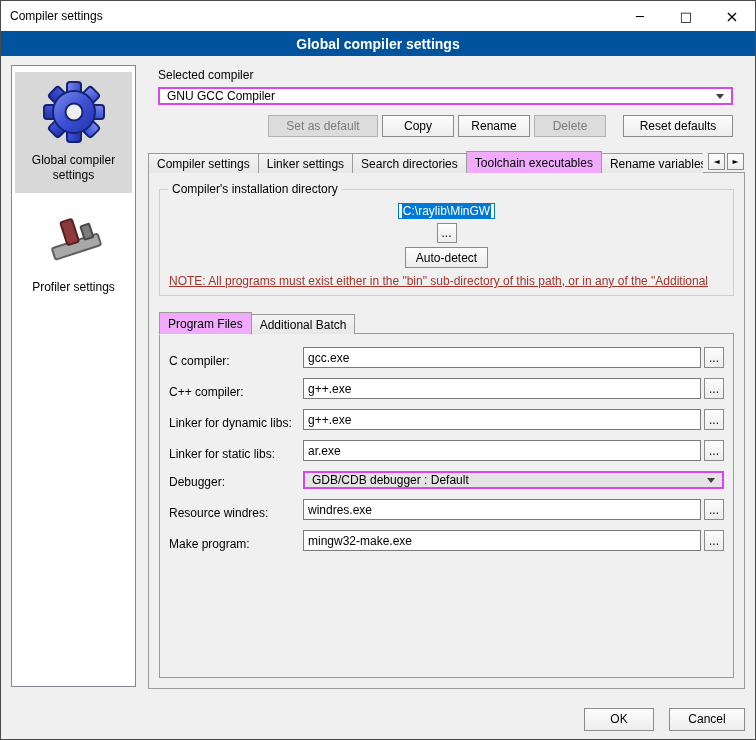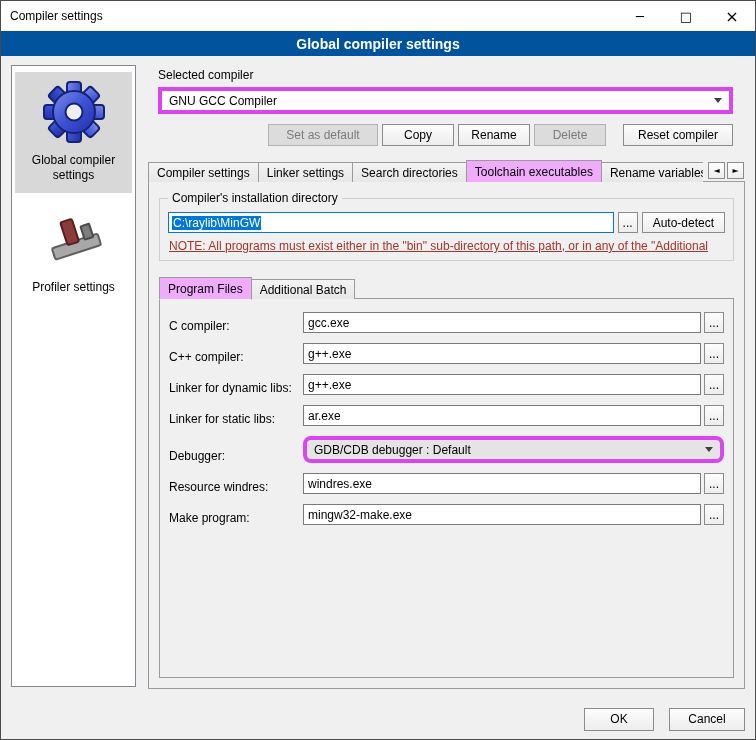--- a/index.html
+++ b/index.html
@@ -50,21 +50,21 @@
   }
   .side-item.selected { background: #d8d8d8; }
   .side-icon { width: 64px; height: 64px; margin-bottom: 9px; }
   .side-label { line-height: 1.25; }
   
   .main { flex: 1; display: flex; flex-direction: column; min-width: 0; }
   .top-section { padding: 0 12px 0 10px; }
   .section-label { margin: 3px 0 5px; }
   
   .combobox {
-    height: 27px; border: 4px solid #d946ef; background: #fff;
+    height: 18px; border: 2px solid #d946ef; background: #fff;
     display: flex; align-items: center; padding: 0 7px; cursor: default;
   }
   .combobox.gray { background: #e4e4e4; }
   .combo-text { flex: 1; overflow: hidden; white-space: nowrap; }
   .combo-arrow {
     width: 0; height: 0; margin-left: 6px;
     border-left: 4px solid transparent; border-right: 4px solid transparent;
     border-top: 5px solid #404040;
   }
   
@@ -102,21 +102,21 @@
   }
   
   .tabpanel {
     border: 1px solid #9b9b9b; background: #f0f0f0;
     flex: 1; margin-top: -1px; padding: 14px 10px 10px 10px;
     display: flex; flex-direction: column; min-height: 0;
   }
   
   .groupbox { border: 1px solid #cfcfcf; position: relative; padding: 13px 8px 5px 8px; margin-top: 2px; }
   .groupbox-legend { position: absolute; top: -8px; left: 8px; background: #f0f0f0; padding: 0 4px; }
-  .dir-row { display: flex; align-items: center; gap: 4px; }
+  .dir-row { display: flex; align-items: center; gap: 4px; flex-direction: column; }
   .install-input {
     flex: 1; height: 21px; background: #fff;
     border: 1px solid var(--selection, #0078D7);
     display: flex; align-items: center; padding: 0 3px;
     overflow: hidden; white-space: nowrap; cursor: text;
   }
   .selected-text { background: var(--selection, #0078D7); color: #fff; padding: 0 1px; }
   .browse-btn { width: 20px; padding: 0; height: 21px; flex: 0 0 20px; }
   .autodetect-btn { min-width: 80px; height: 21px; }
   .note {
@@ -128,21 +128,21 @@
   .subtab-strip { display: flex; align-items: flex-end; margin-top: 16px; position: relative; z-index: 2; }
   .subpanel { border: 1px solid #9b9b9b; flex: 1; margin-top: -1px; padding: 13px 9px; }
   
   .form-row { display: flex; align-items: flex-end; margin-bottom: 10px; }
   .form-label { flex: 0 0 134px; width: 134px; }
   .form-input {
     flex: 1; height: 21px; border: 1px solid #7a7a7a; background: #fff;
     padding: 0 4px; font-family: inherit; font-size: 12px; min-width: 0;
   }
   .form-row .browse-btn { margin-left: 3px; }
-  .form-row .combobox { flex: 1; border-radius: 8px; }
+  .form-row .combobox { flex: 1; }
   
   .footer { flex: 0 0 40px; display: flex; align-items: center; justify-content: flex-end; gap: 15px; padding: 0 10px; }
   .footer .btn { min-width: 70px; height: 23px; }
   .footer .btn-cancel { min-width: 76px; }
   .hidden-defs { position: absolute; width: 0; height: 0; overflow: hidden; }
 </style>
 </head>
 <body>
 
 <svg class="hidden-defs" aria-hidden="true">
@@ -203,21 +203,21 @@
         <div class="section-label">Selected compiler</div>
         <div class="combobox">
           <span class="combo-text">GNU GCC Compiler</span>
           <span class="combo-arrow"></span>
         </div>
         <div class="btn-row">
           <button class="btn btn-setdefault" disabled="">Set as default</button>
           <button class="btn btn-copy">Copy</button>
           <button class="btn btn-rename">Rename</button>
           <button class="btn btn-delete" disabled="">Delete</button>
-          <button class="btn btn-reset">Reset compiler</button>
+          <button class="btn btn-reset">Reset defaults</button>
         </div>
       </div>
 
       <div class="tabstrip">
         <div class="tabs">
           <div class="tab">Compiler settings</div>
           <div class="tab">Linker settings</div>
           <div class="tab">Search directories</div>
           <div class="tab active">Toolchain executables</div>
           <div class="tab">Rename variables</div>

